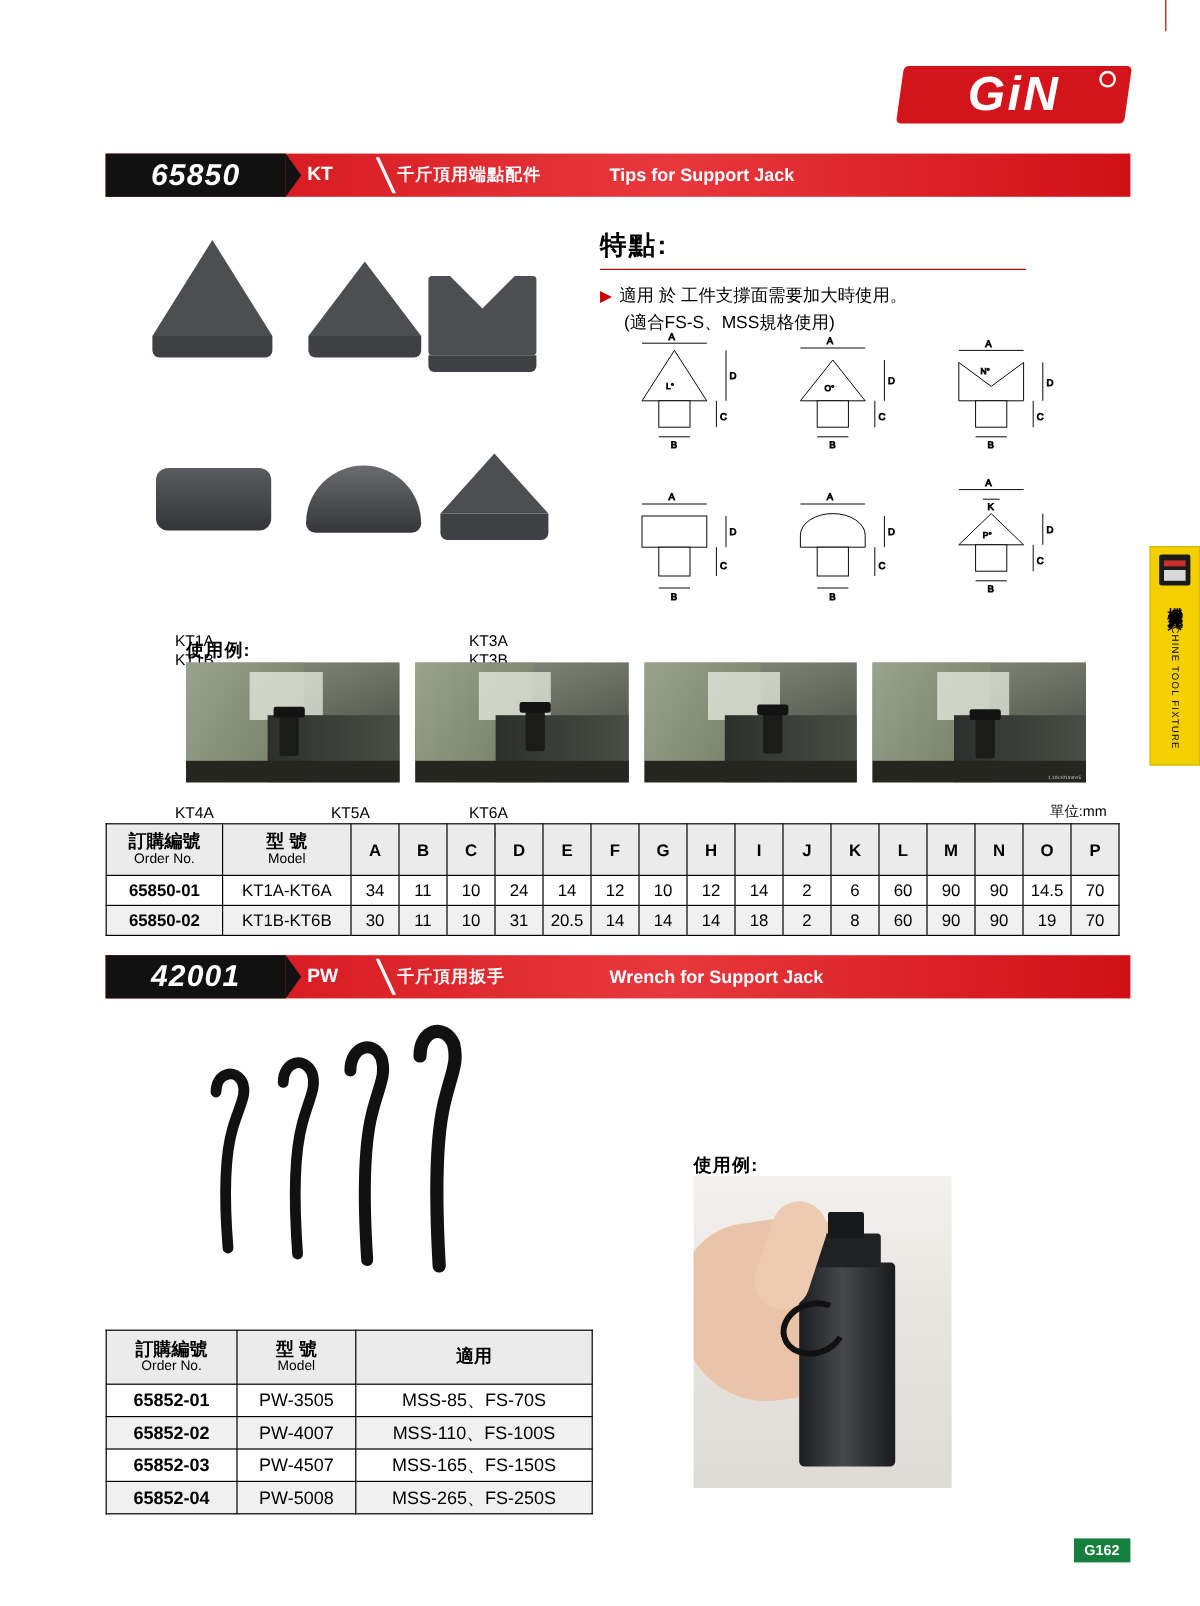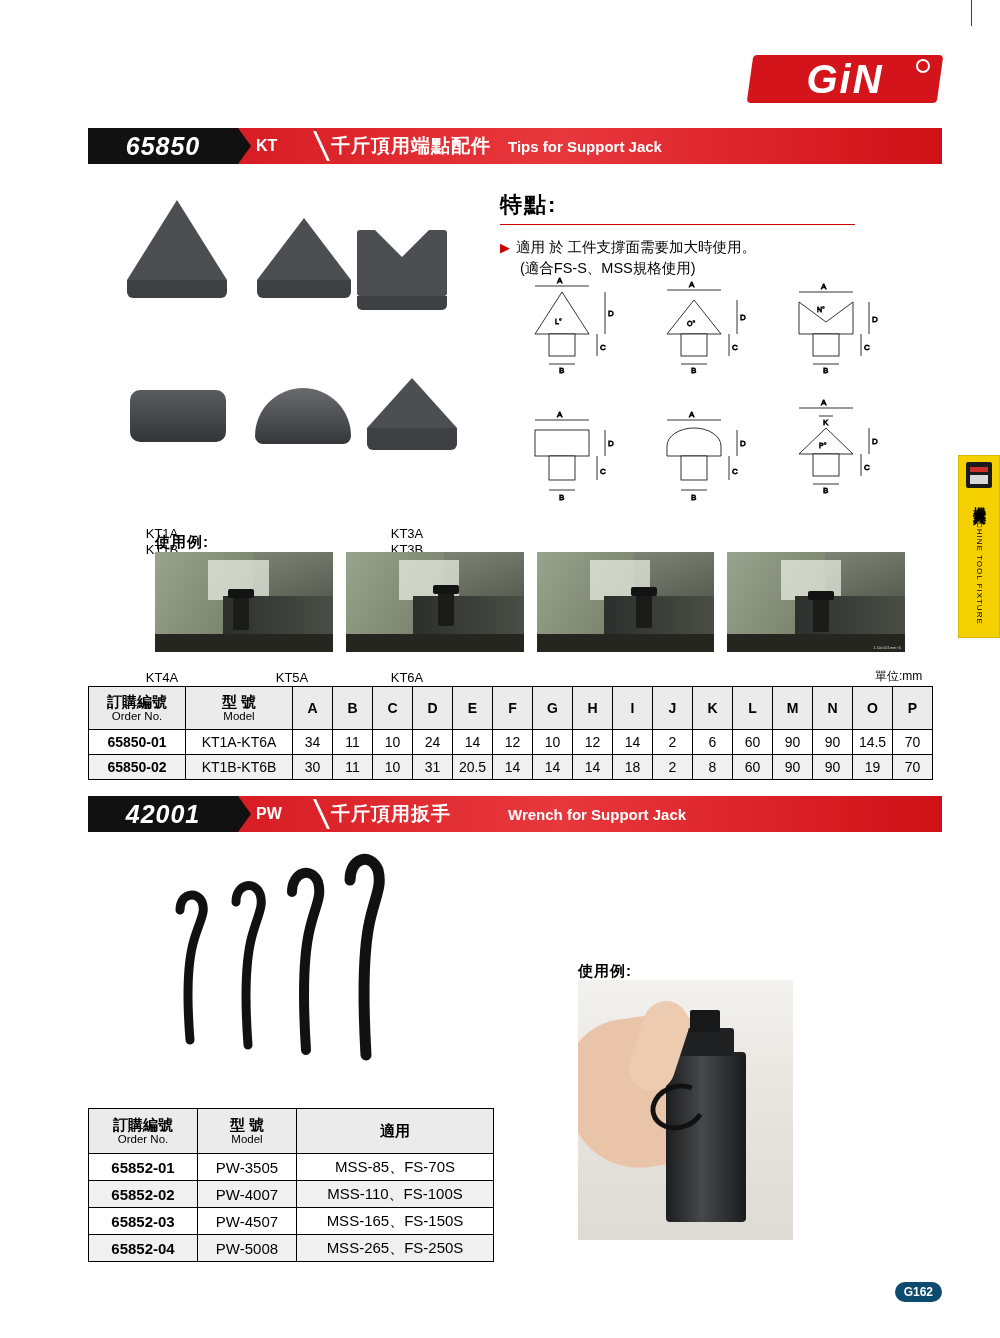--- a/index.html
+++ b/index.html
@@ -66,21 +66,21 @@
   }
   .banner .slash{
     position:absolute;left:206px;top:3px;
     width:26px;height:30px;
     border-right:3px solid #fff;
     transform:skewX(25deg);
   }
   .banner .title-cn{
     position:absolute;left:243px;top:0;bottom:0;
     display:flex;align-items:center;color:#fff;
-    font-size:19px;font-weight:bold;letter-spacing:1px;
+    font-size:14px;font-weight:bold;letter-spacing:1px;
   }
   .banner .title-en{
     position:absolute;left:420px;top:0;bottom:0;
     display:flex;align-items:center;color:#fff;
     font-size:15px;font-weight:bold;
   }
   #banner1{top:128px;}
   #banner2{top:796px;}
   #banner2 .title-en{left:420px;}
 
@@ -190,22 +190,22 @@
   .sidetab .cn{
     writing-mode:vertical-rl;font-size:13px;font-weight:bold;margin-top:8px;letter-spacing:2px;
   }
   .sidetab .en{
     writing-mode:vertical-rl;font-size:8px;margin-top:4px;letter-spacing:1px;
   }
 
   
   .pagenum{
     position:absolute;right:58px;bottom:36px;
-    background:#0c4a6e;color:#fff;font-size:12px;font-weight:bold;
-    padding:3px 9px;border-radius:10px;
+    background:#15803d;color:#fff;font-size:12px;font-weight:bold;
+    padding:3px 9px;border-radius:0;
   }
 </style>
 </head>
 <body>
 
 <div class="page">
 
   <div class="crop-mark"></div>
 
   <div class="logo">

